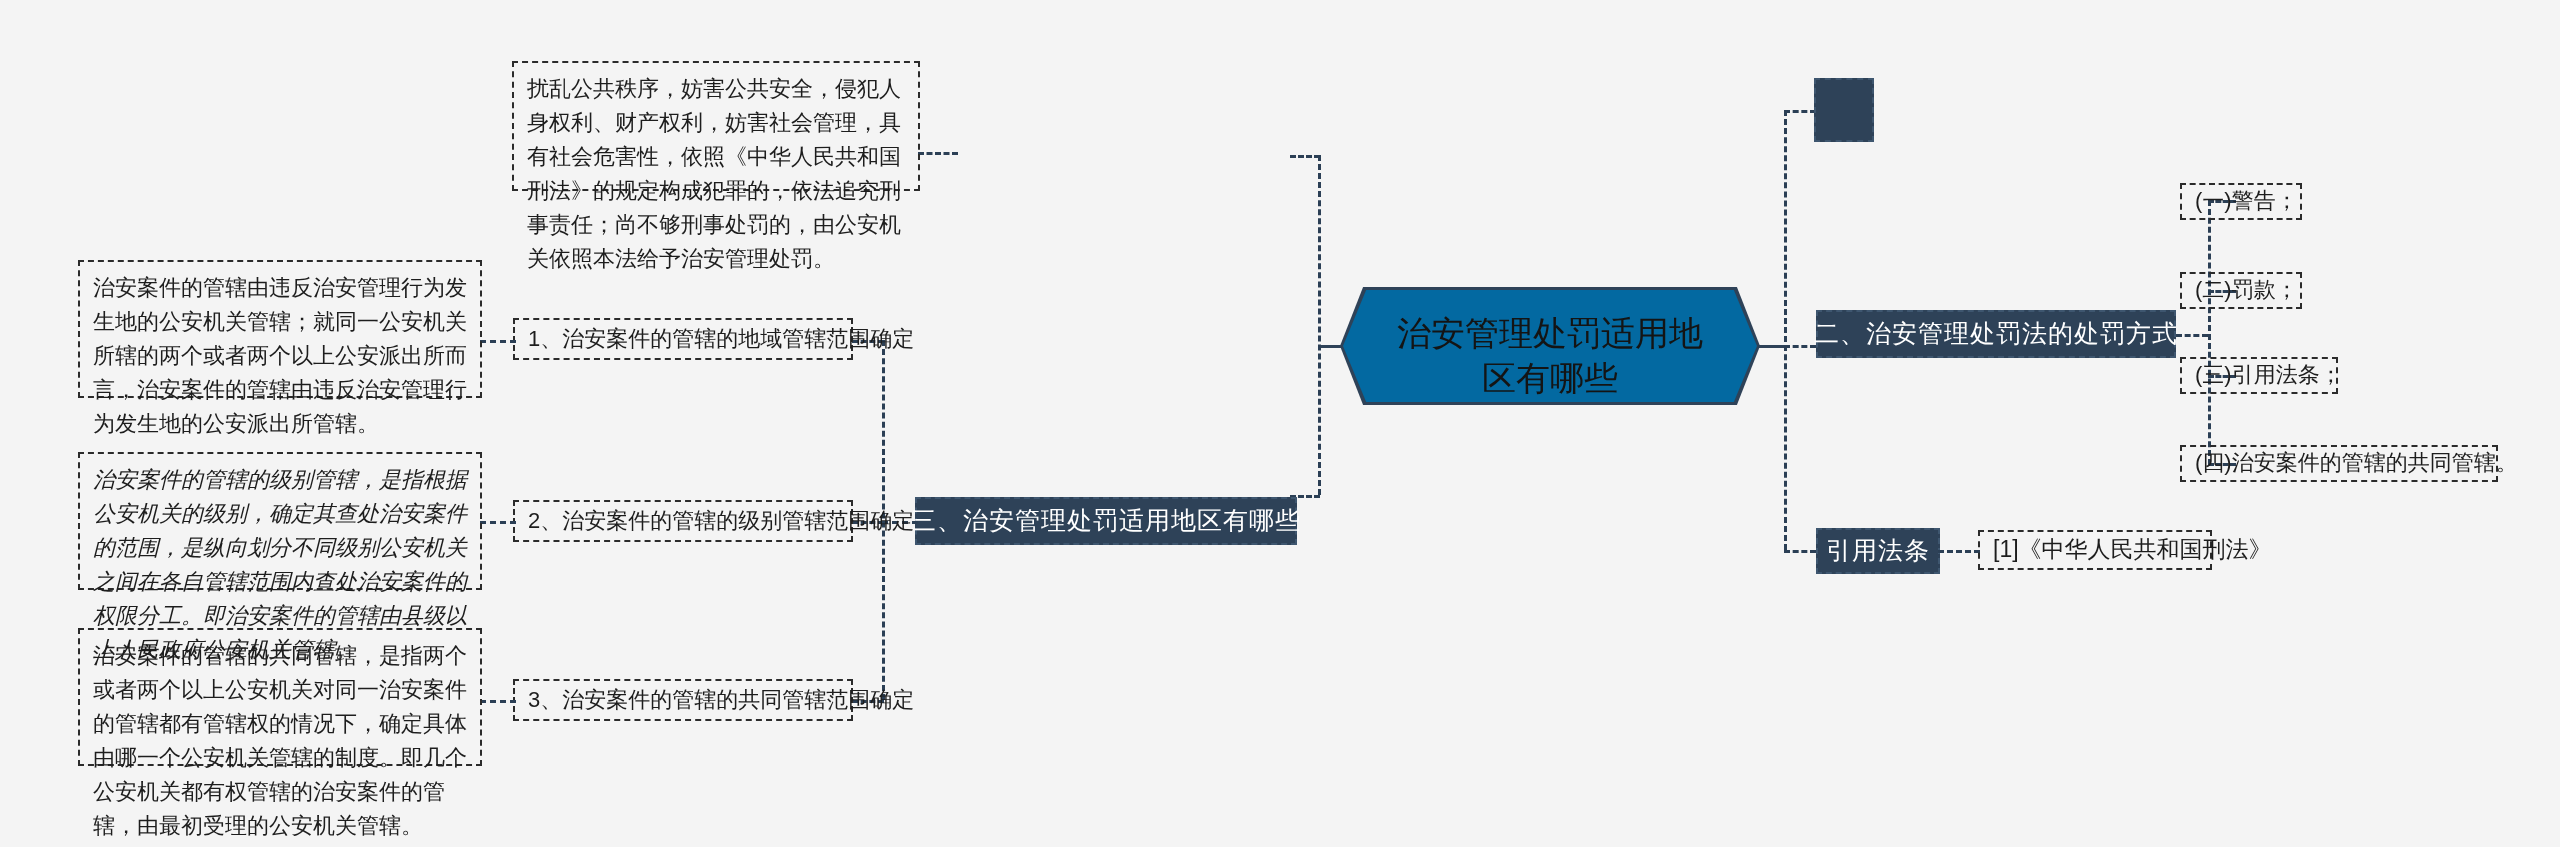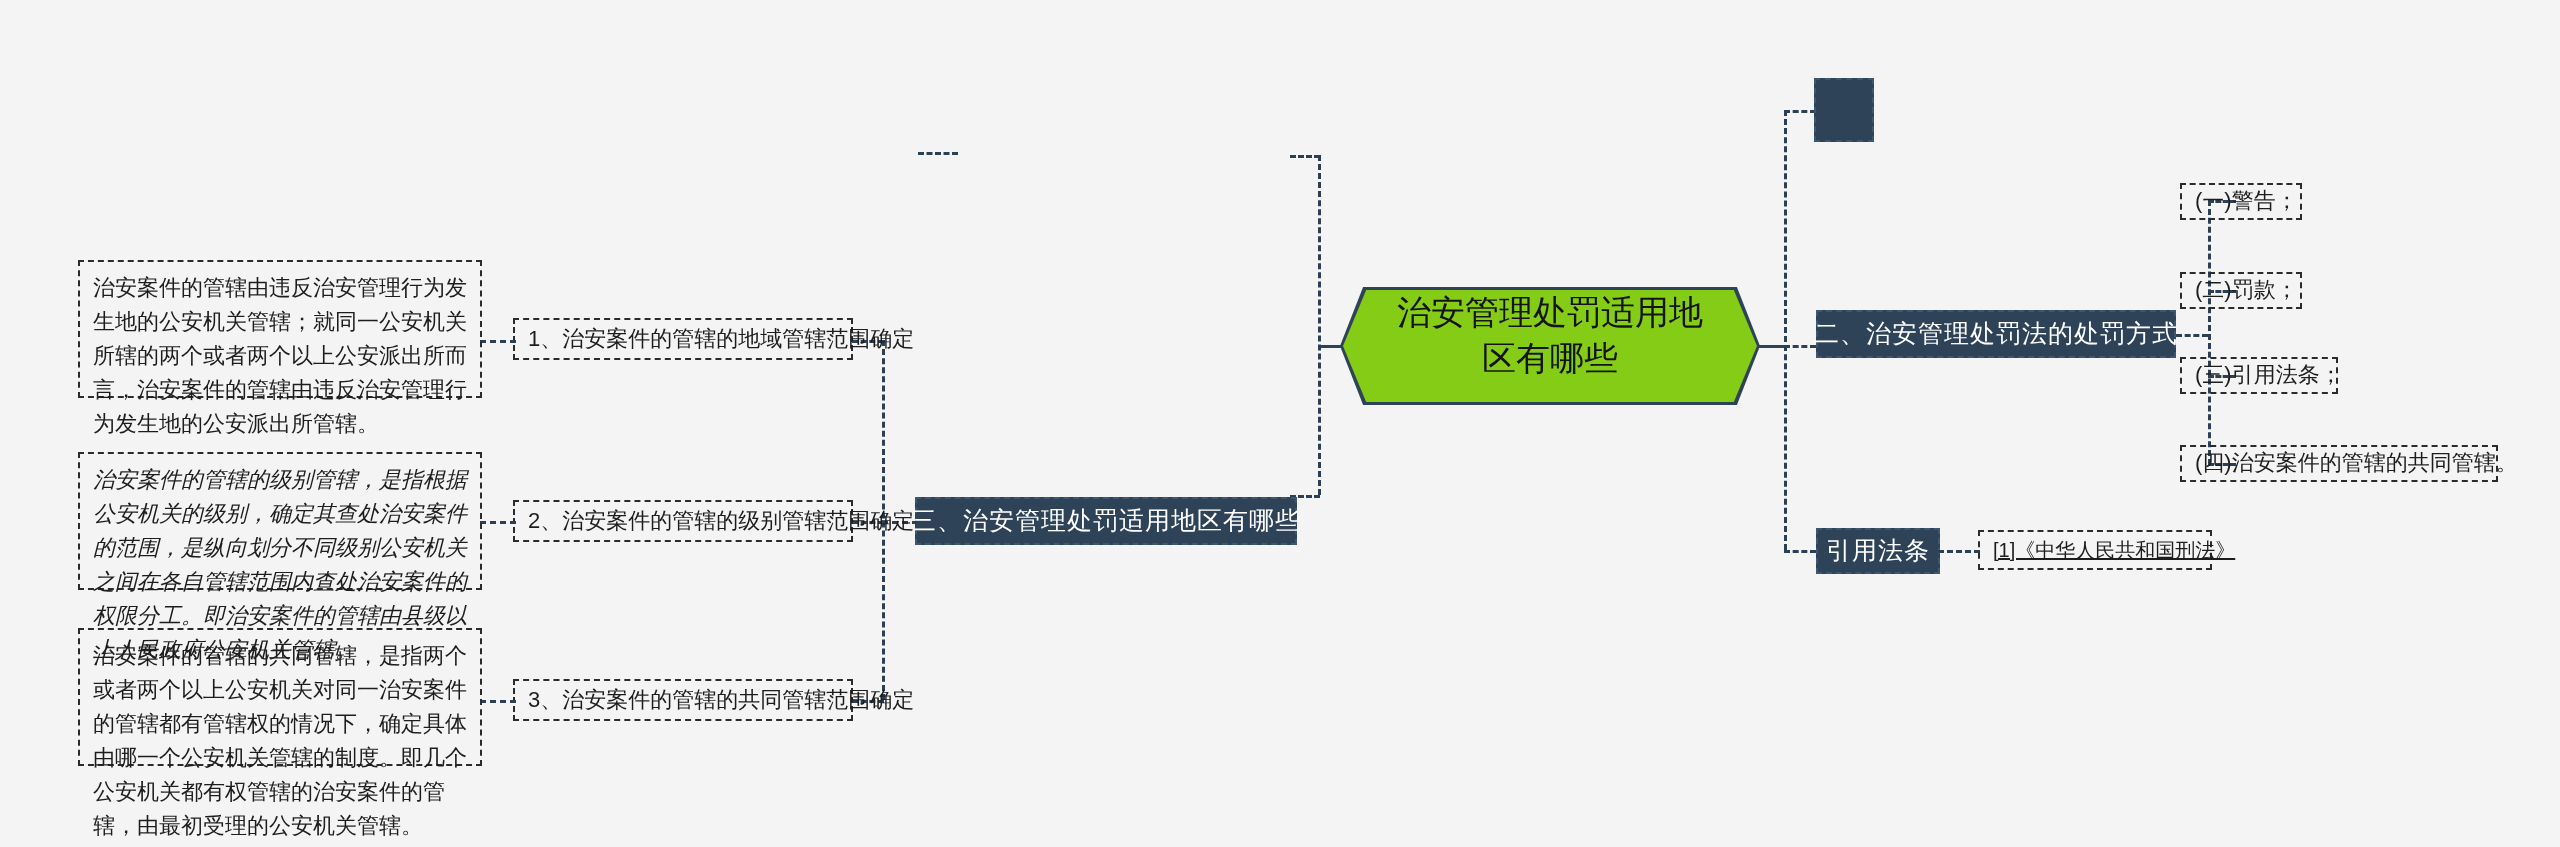--- a/index.html
+++ b/index.html
@@ -36,23 +36,23 @@
   }
   .dash-node.single{ white-space:nowrap; display:flex; align-items:center; }
   .center-wrap{ position:absolute; }
   .center-border{
     position:absolute; inset:0;
     background:#2e4258;
     clip-path:polygon(5.5% 0%, 94.5% 0%, 100% 50%, 94.5% 100%, 5.5% 100%, 0% 50%);
   }
   .center-fill{
     position:absolute; left:3px; top:3px; right:3px; bottom:3px;
-    background:#84cc16;
+    background:#0369a1;
     clip-path:polygon(5.6% 0%, 94.4% 0%, 100% 50%, 94.4% 100%, 5.6% 100%, 0% 50%);
-    display:flex; align-items:flex-start; justify-content:center;
+    display:flex; align-items:flex-end; justify-content:center;
   }
   .center-label{
     position:relative; z-index:3;
     font-size:34px; line-height:1.34; color:#141414;
     text-align:center; width:100%;
     padding:0 40px;
   }
 
   
   .hline{ position:absolute; border-top:3px dashed #2b3f55; height:0; }
@@ -81,20 +81,21 @@
   <div class="vline" style="left:1784px; top:110px; height:440px;"></div>
   <div class="hline" style="left:1784px; top:110px; width:32px;"></div>
   <div class="hline" style="left:1784px; top:345px; width:32px;"></div>
   <div class="hline" style="left:1784px; top:550px; width:32px;"></div>
 
   <div class="node dark-node" style="left:1814px; top:78px; width:60px; height:64px;"></div>
 
 
   <div class="hline" style="left:918px; top:152px; width:40px;"></div>
 
+  <div class="node dash-node" style="left:512px; top:61px; width:408px; height:130px;">扰乱公共秩序，妨害公共安全，侵犯人身权利、财产权利，妨害社会管理，具有社会危害性，依照《中华人民共和国刑法》的规定构成犯罪的，依法追究刑事责任；尚不够刑事处罚的，由公安机关依照本法给予治安管理处罚。</div>
 
   <div class="node dark-node" style="left:1816px; top:310px; width:360px; height:48px;">二、治安管理处罚法的处罚方式</div>
 
   <div class="hline" style="left:2176px; top:334px; width:32px;"></div>
   <div class="vline" style="left:2208px; top:200px; height:265px;"></div>
 
   <div class="hline" style="left:2208px; top:200px; width:28px;"></div>
   <div class="hline" style="left:2208px; top:290px; width:28px;"></div>
   <div class="hline" style="left:2208px; top:375px; width:28px;"></div>
   <div class="hline" style="left:2208px; top:463px; width:28px;"></div>
@@ -120,15 +121,15 @@
   <div class="hline" style="left:480px; top:340px; width:36px;"></div>
   <div class="hline" style="left:480px; top:521px; width:36px;"></div>
   <div class="hline" style="left:480px; top:700px; width:36px;"></div>
 
   <div class="node dash-node" style="left:78px; top:260px; width:404px; height:138px;">治安案件的管辖由违反治安管理行为发生地的公安机关管辖；就同一公安机关所辖的两个或者两个以上公安派出所而言，治安案件的管辖由违反治安管理行为发生地的公安派出所管辖。</div>
   <div class="node dash-node" style="left:78px; top:452px; width:404px; height:138px;font-style:italic;">治安案件的管辖的级别管辖，是指根据公安机关的级别，确定其查处治安案件的范围，是纵向划分不同级别公安机关之间在各自管辖范围内查处治安案件的权限分工。即治安案件的管辖由县级以上人民政府公安机关管辖。</div>
   <div class="node dash-node" style="left:78px; top:628px; width:404px; height:138px;">治安案件的管辖的共同管辖，是指两个或者两个以上公安机关对同一治安案件的管辖都有管辖权的情况下，确定具体由哪一个公安机关管辖的制度。即几个公安机关都有权管辖的治安案件的管辖，由最初受理的公安机关管辖。</div>
 
   <div class="node dark-node" style="left:1816px; top:528px; width:124px; height:46px;">引用法条</div>
   <div class="hline" style="left:1938px; top:550px; width:42px;"></div>
-  <div class="node dash-node single" style="left:1978px; top:530px; width:234px; height:40px; font-size:20px;text-decoration:underline;">[1]《中华人民共和国刑法》</div>
+  <div class="node dash-node single" style="left:1978px; top:530px; width:234px; height:40px; font-size:23px;">[1]《中华人民共和国刑法》</div>
 
 </div>
 
 </body></html>

